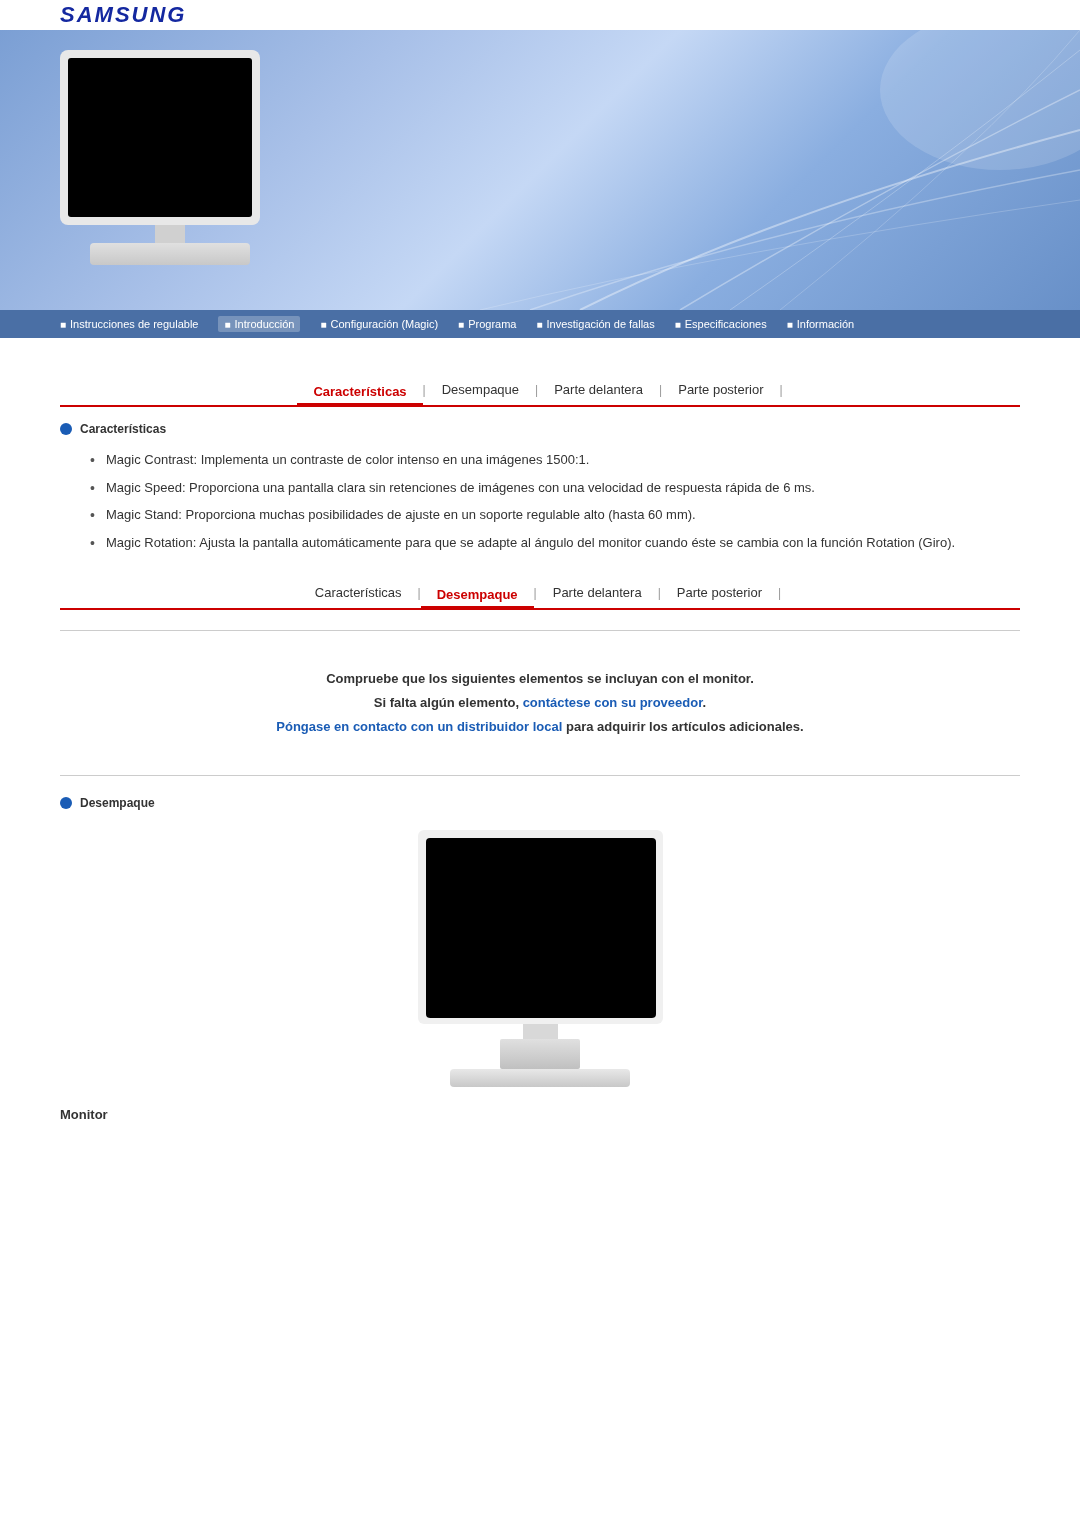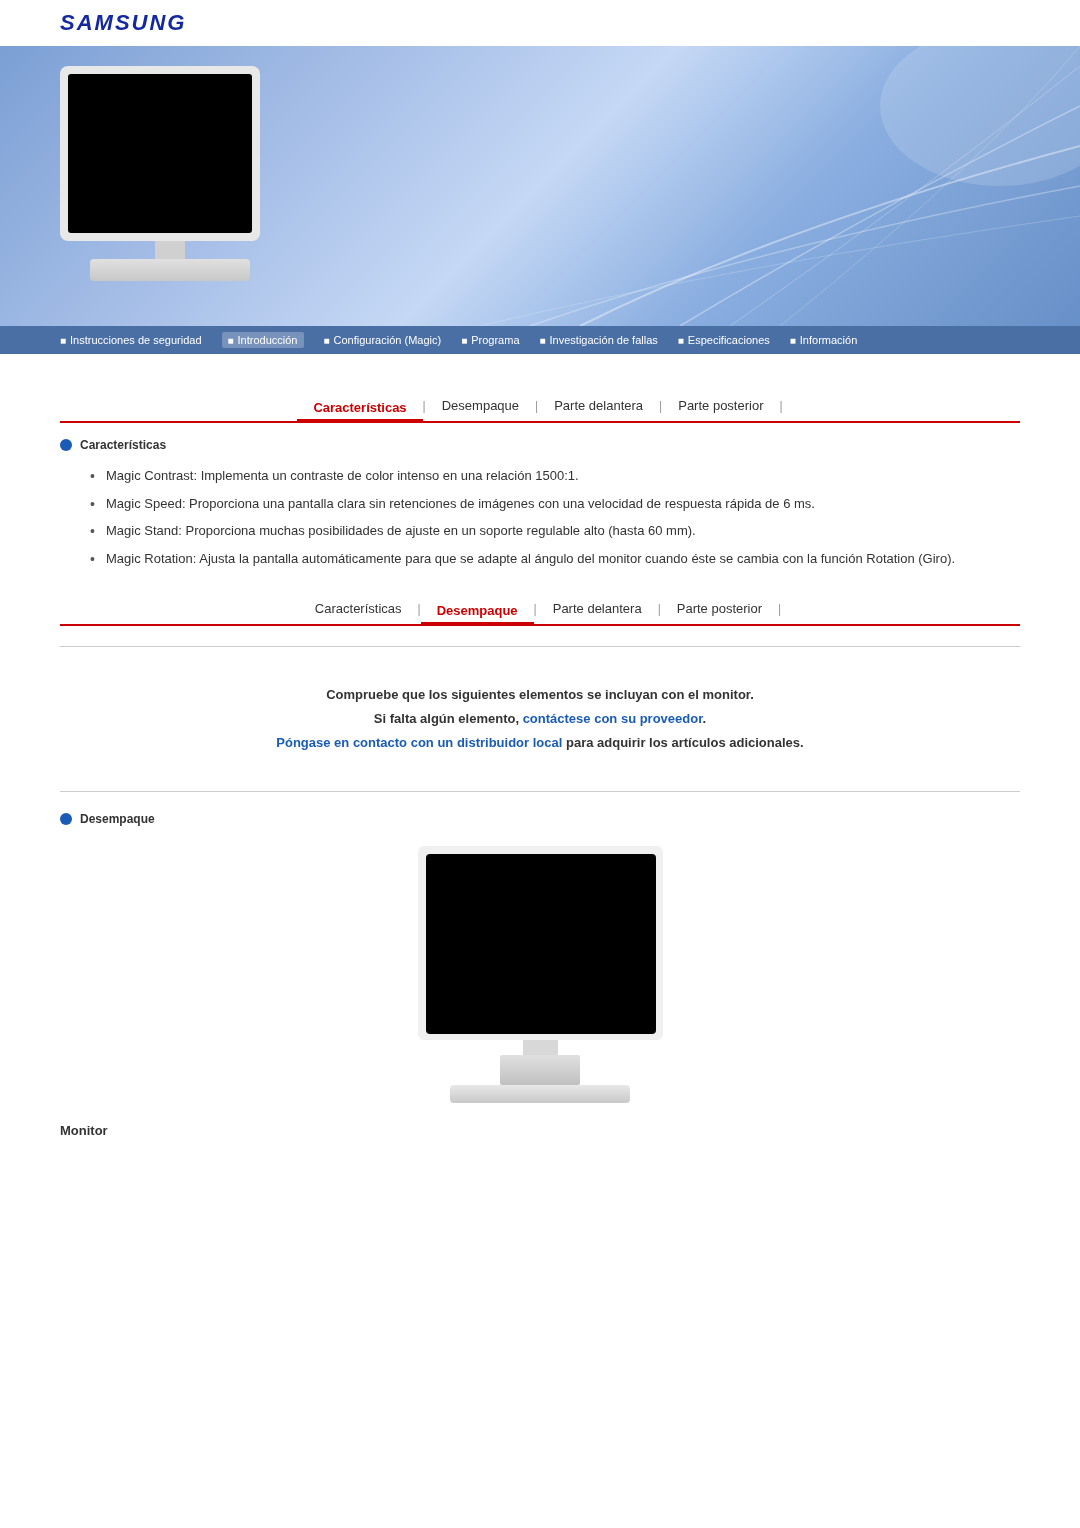--- a/index.html
+++ b/index.html
@@ -10,21 +10,21 @@
       background: #fff;
       width: 1080px;
     }
 
     
     .header {
       width: 100%;
       position: relative;
     }
     .samsung-logo {
-      padding: 10px 60px;
+      padding: 2px 60px;
       background: #fff;
     }
     .samsung-logo span {
       font-size: 22px;
       font-weight: bold;
       color: #1428A0;
       letter-spacing: 2px;
       font-style: italic;
     }
 
@@ -295,21 +295,21 @@
         <path d="M400,280 Q600,120 700,0" fill="none" stroke="rgba(255,255,255,0.2)" stroke-width="1"></path>
 
         <ellipse cx="620" cy="60" rx="120" ry="80" fill="rgba(255,255,255,0.15)"></ellipse>
       </svg>
     </div>
   </div>
 
   <div class="nav-bar">
     <div class="nav-item">
       <span class="nav-bullet">■</span>
-      <span>Instrucciones de seguridad</span>
+      <span>Instrucciones de regulable</span>
     </div>
     <div class="nav-item active">
       <span class="nav-bullet">■</span>
       <span>Introducción</span>
     </div>
     <div class="nav-item">
       <span class="nav-bullet">■</span>
       <span>Configuración (Magic)</span>
     </div>
     <div class="nav-item">
@@ -343,21 +343,21 @@
     <div class="tab-item">Parte posterior</div>
     <span class="tab-separator">|</span>
   </div>
 
   <div class="section-header">
     <div class="blue-dot"></div>
     <span class="section-title">Características</span>
   </div>
 
   <ul class="bullet-list">
-    <li>Magic Contrast: Implementa un contraste de color intenso en una relación 1500:1.</li>
+    <li>Magic Contrast: Implementa un contraste de color intenso en una imágenes 1500:1.</li>
     <li>Magic Speed: Proporciona una pantalla clara sin retenciones de imágenes con una velocidad de respuesta rápida de 6 ms.</li>
     <li>Magic Stand: Proporciona muchas posibilidades de ajuste en un soporte regulable alto (hasta 60 mm).</li>
     <li>Magic Rotation: Ajusta la pantalla automáticamente para que se adapte al ángulo del monitor cuando éste se cambia con la función Rotation (Giro).</li>
   </ul>
 
   <div class="tab-nav" style="margin-top:25px;">
     <div class="tab-item">Características</div>
     <span class="tab-separator">|</span>
     <div class="tab-item active">Desempaque</div>
     <span class="tab-separator">|</span>

